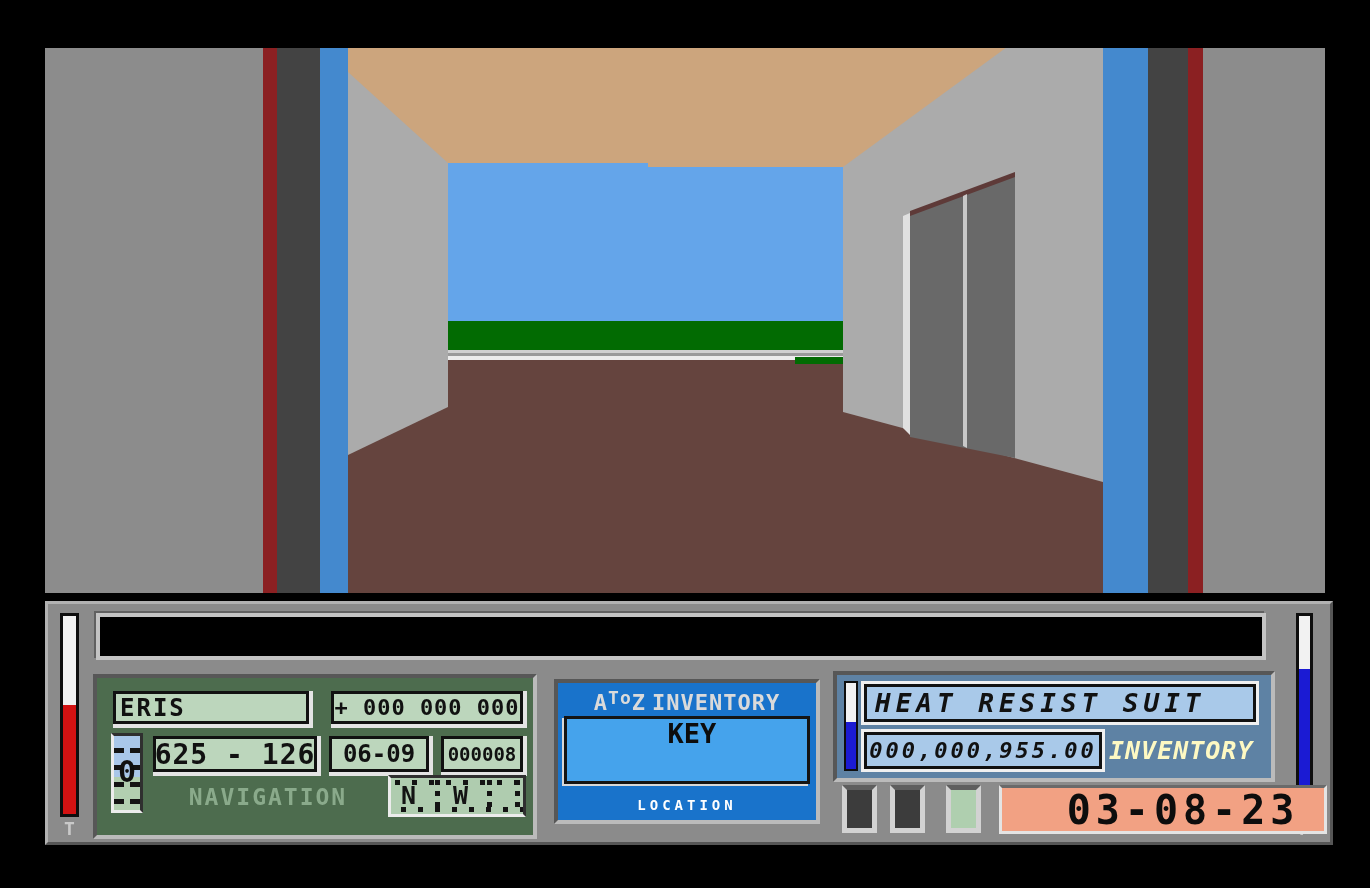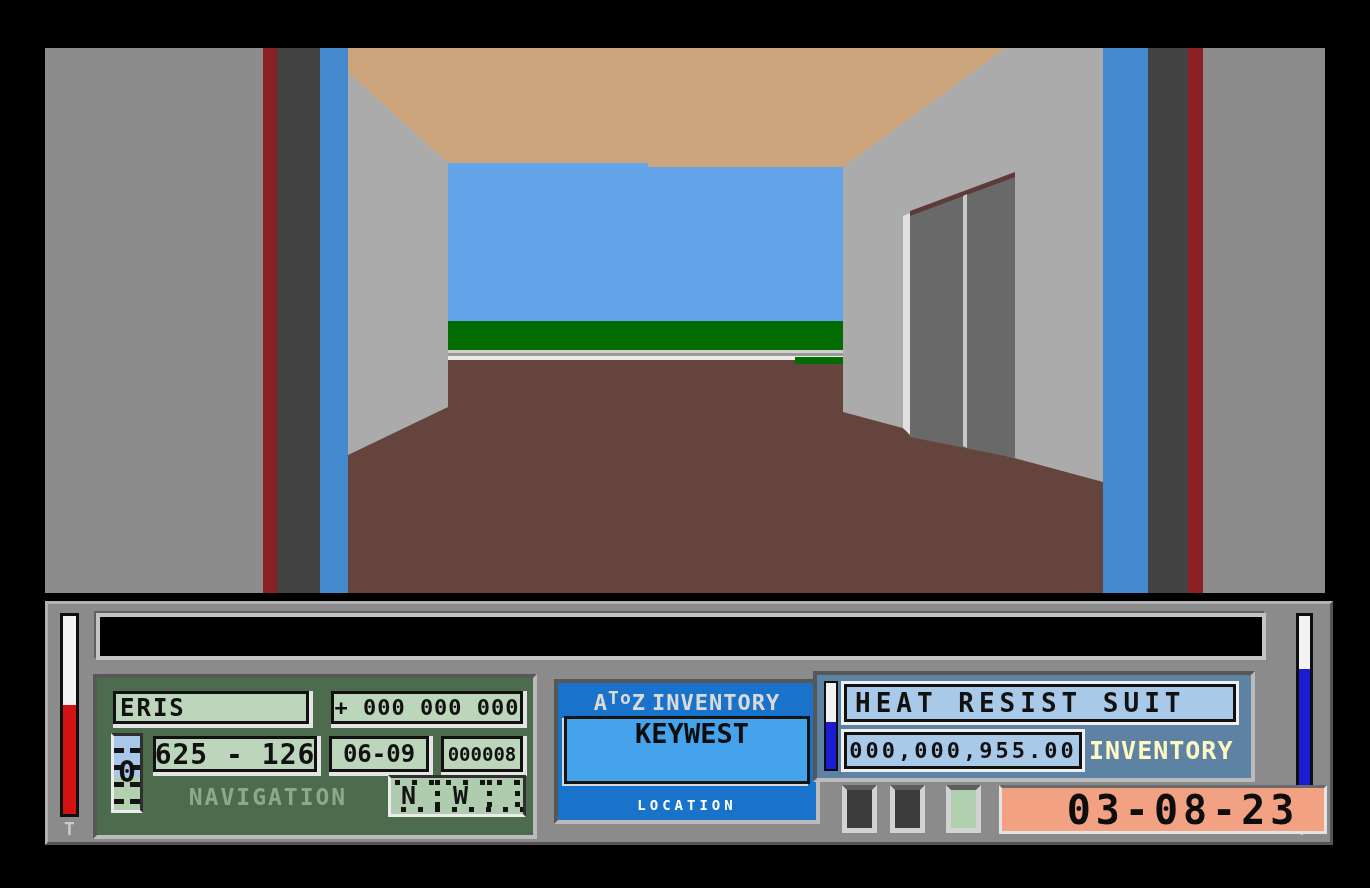--- a/index.html
+++ b/index.html
@@ -36,21 +36,21 @@
   #msg{
     left:48px;top:9px;width:1170px;height:47px;background:#000;
     border:4px solid #C4C4C4;box-shadow:-2px -2px 0 #616161;
     color:#9f9f9f;font-size:20px;line-height:39px;padding-left:10px;
   }
 
   
   .panel{border:4px solid;border-color:#575757 #BBBBBB #BBBBBB #575757;}
   #nav-panel{left:45px;top:70px;width:444px;height:165px;background:#4D6C4E;}
   #computer-panel{left:506px;top:75px;width:266px;height:145px;background:#1973CB;}
-  #inventory-panel{left:765px;top:67px;width:442px;height:111px;background:#5E82A4;}
+  #inventory-panel{left:785px;top:67px;width:442px;height:111px;background:#5E82A4;font-style:italic;}
 
   
   .lcd{
     background:#BCD6BC;border:3px solid #111;box-shadow:2px 2px 0 2px #E4E4E4;
     color:#111;font-weight:bold;display:flex;align-items:center;overflow:hidden;white-space:pre;
   }
   .lcd.blue{background:#A9C9E9;box-shadow:0 0 0 3px #F0F0F0;}
   .center{justify-content:center;}
 
   #planet-display{left:16px;top:13px;width:196px;height:33px;font-size:24px;letter-spacing:2px;padding-left:4px;}
@@ -190,21 +190,20 @@
       <span class="vdots" style="left:124px;"></span>
     </div>
   </div>
 
   <div class="abs panel" id="computer-panel">
     <div class="abs" id="computer-header">
       <span>A</span><span class="small">To</span><span>Z</span><span class="rest">INVENTORY</span>
     </div>
     <div class="abs" id="location-display">
       <span>KEY</span>
-      <span>WEST</span>
     </div>
     <div class="abs" id="location-label">LOCATION</div>
   </div>
 
   <div class="abs panel" id="inventory-panel">
     <div class="abs vgauge" id="inv-gauge">
       <div class="fill"></div>
     </div>
     <div class="abs lcd blue" id="item-display">HEAT RESIST SUIT</div>
     <div class="abs lcd blue center" id="cash-display">000,000,955.00</div>

